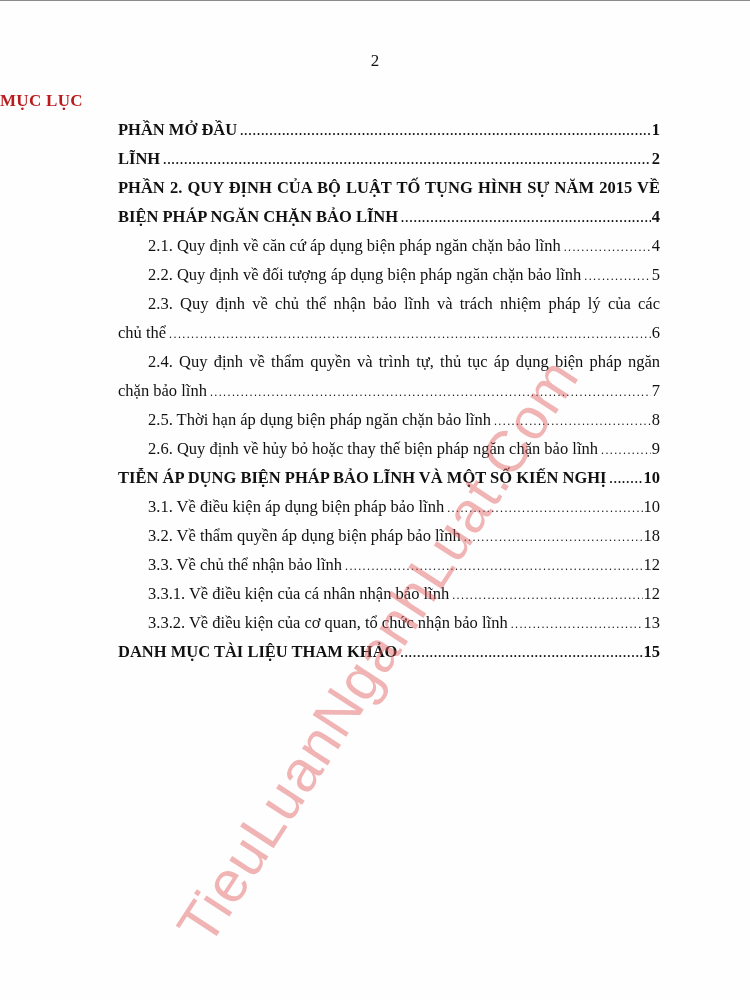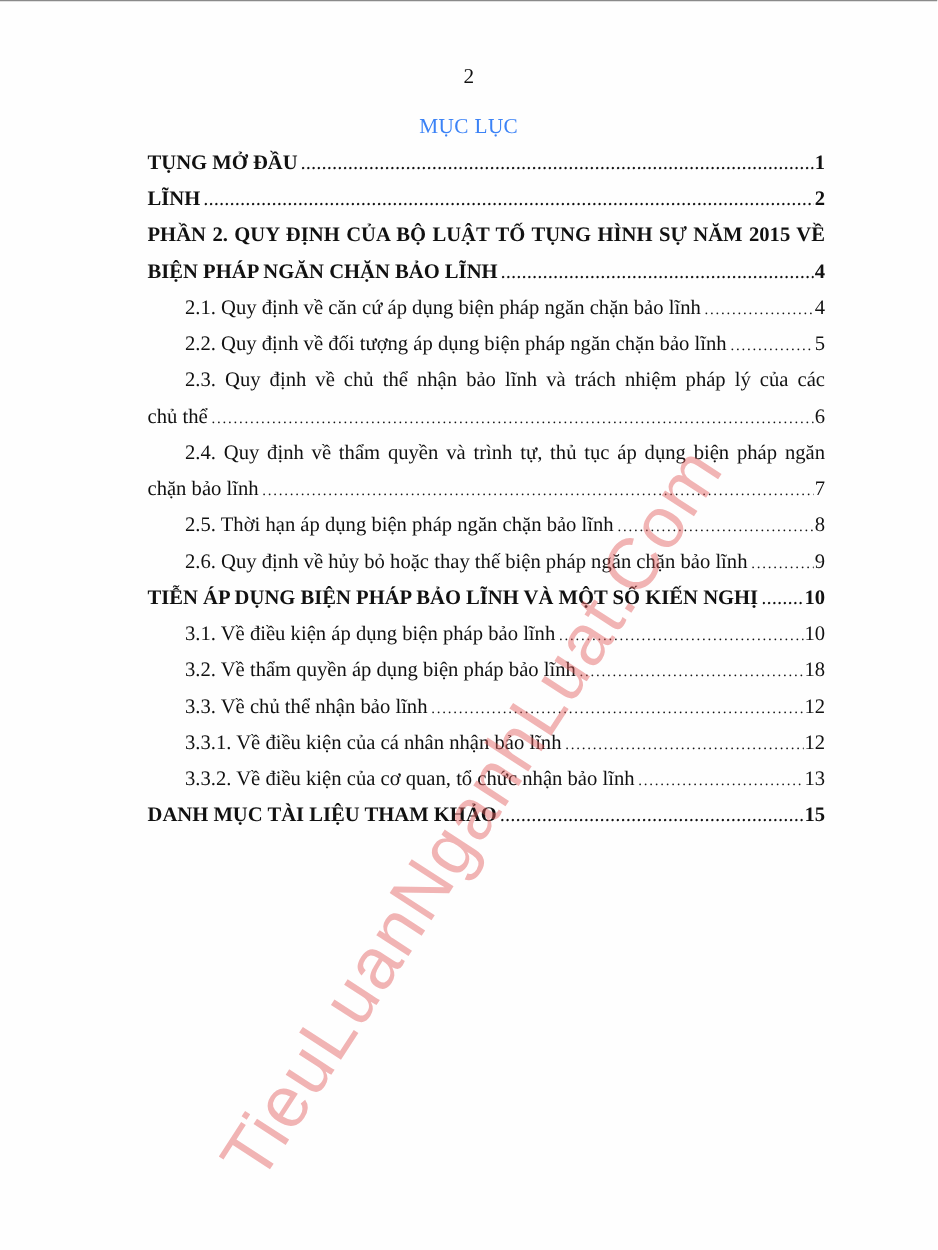--- a/index.html
+++ b/index.html
@@ -17,24 +17,24 @@
     }
     .page-number {
       position: absolute;
       top: 50px; left: 0; width: 750px;
       text-align: center;
       font-size: 17px;
     }
     .toc-title {
       position: absolute;
       top: 90px; left: 0; width: 750px;
-      text-align: center;
+      text-align: left;
       font-size: 17px;
-      font-weight: normal;
-      color: #3b82f6;
+      font-weight: bold;
+      color: #b91c1c;
       letter-spacing: 0.3px;
     }
     .toc {
       position: absolute;
       top: 114px; left: 118px; width: 542px;
     }
     .entry {
       position: relative;
       height: 29px;
       line-height: 29px;
@@ -84,21 +84,21 @@
 <body>
 
 <div class="page">
   <div class="page-number">2</div>
   <div class="toc-title">MỤC LỤC</div>
 
   <div class="toc">
 
     <div class="entry bold">
       <div class="row">
-        <span class="text">TỤNG MỞ ĐẦU</span>
+        <span class="text">PHẦN MỞ ĐẦU</span>
         <span class="dots">............................................................................................................................................................</span>
         <span class="pg">1</span>
       </div>
     </div>
 
     <div class="entry bold">
       <div class="row">
         <span class="text">LĨNH</span>
         <span class="dots">............................................................................................................................................................</span>
         <span class="pg">2</span>

